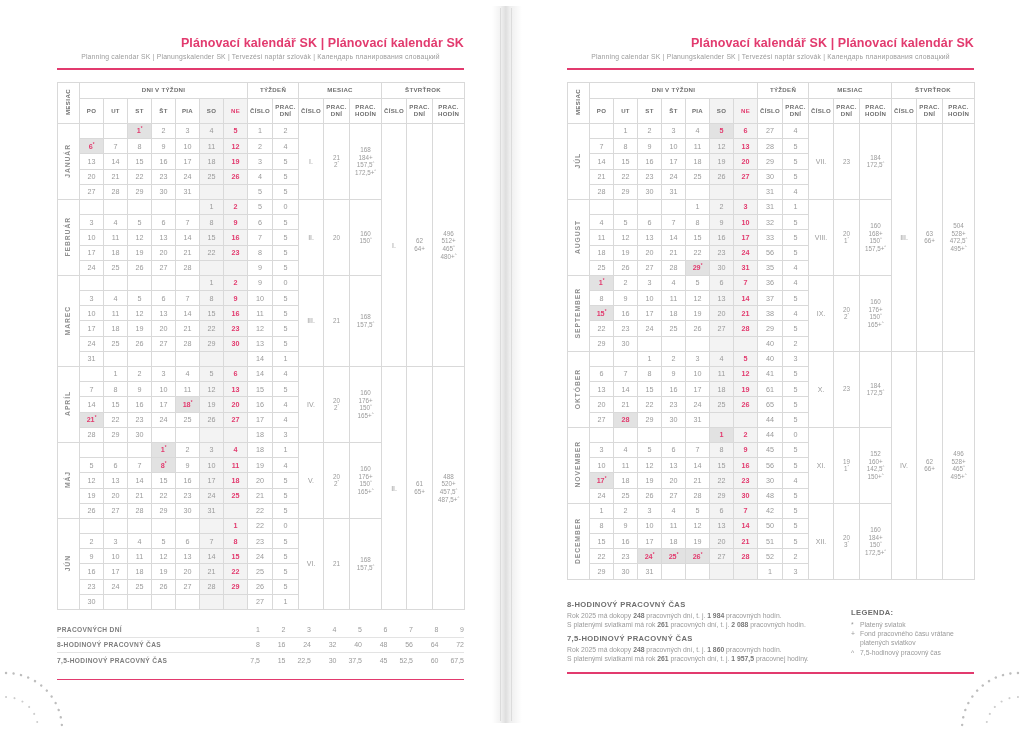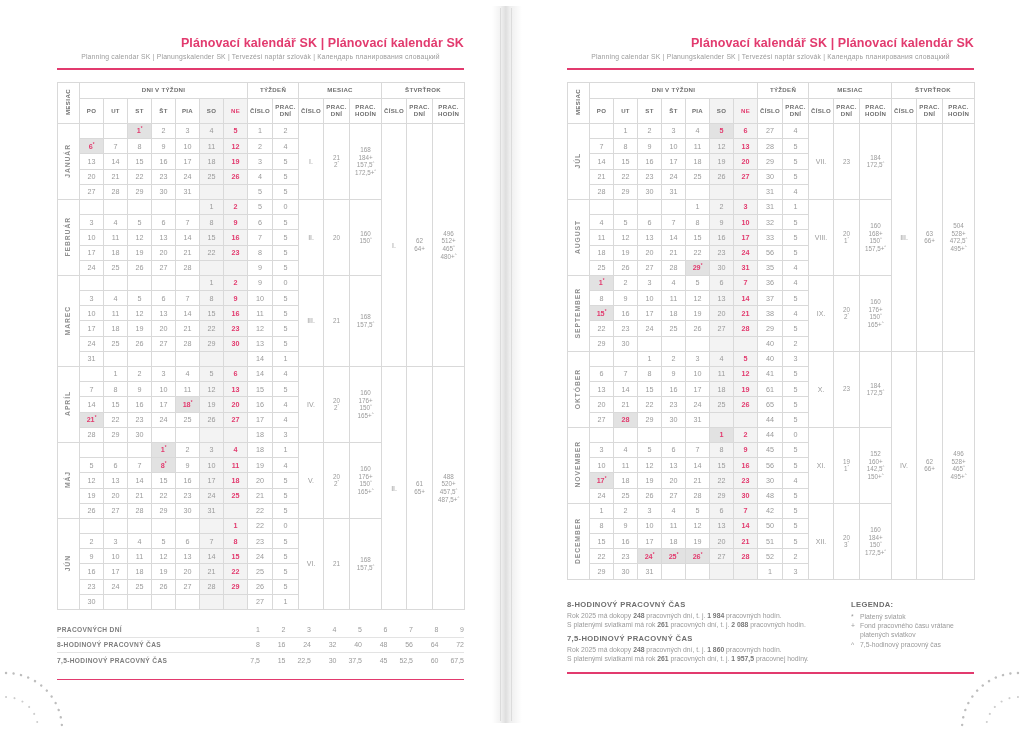--- a/index.html
+++ b/index.html
@@ -38,21 +38,21 @@
   .fl-label{ flex:1; font-size:6.6px; color:#7d7d7d; font-weight:bold; letter-spacing:0.35px; }
   .fl-val{ width:25.5px; text-align:right; font-size:7px; color:var(--num); }
   
   .rf{ display:flex; margin-top:20px; width:407px; }
   .rf-left{ width:276px; }
   .rf-heading{ font-size:7.6px; font-weight:bold; color:var(--ink); letter-spacing:0.35px; margin:0 0 2px; }
   .rf-heading.mt{ margin-top:4px; }
   .rf-line{ font-size:6.8px; color:var(--num); line-height:9.6px; margin:0; }
   .rf-line b{ color:#777; }
   .legend{ flex:1; padding-left:8px; }
-  .lg-title{ font-size:7.6px; font-weight:bold; color:var(--ink); letter-spacing:0.35px; margin:0 0 3px; }
+  .lg-title{ font-size:7.6px; font-weight:bold; color:var(--ink); letter-spacing:0.35px; margin:8px 0 3px; }
   .lg-item{ display:flex; font-size:6.8px; color:var(--num); line-height:9.4px; }
   .lg-sym{ width:9px; flex:none; }
   .lg-text{ flex:1; }
   
   .gutter{ position:absolute; left:492px; top:6px; width:30px; height:717px;
            background:linear-gradient(90deg, rgba(0,0,0,0) 0%, rgba(0,0,0,0.05) 28%,
              rgba(0,0,0,0.13) 46%, rgba(0,0,0,0.07) 58%, rgba(0,0,0,0) 100%); }
   .edge{ position:absolute; top:8px; height:713px; width:1px; background:#dcdcdc; }
   .edge.e1{ left:500px; } .edge.e2{ left:511px; }
   .corner{ position:absolute; top:645px; }

